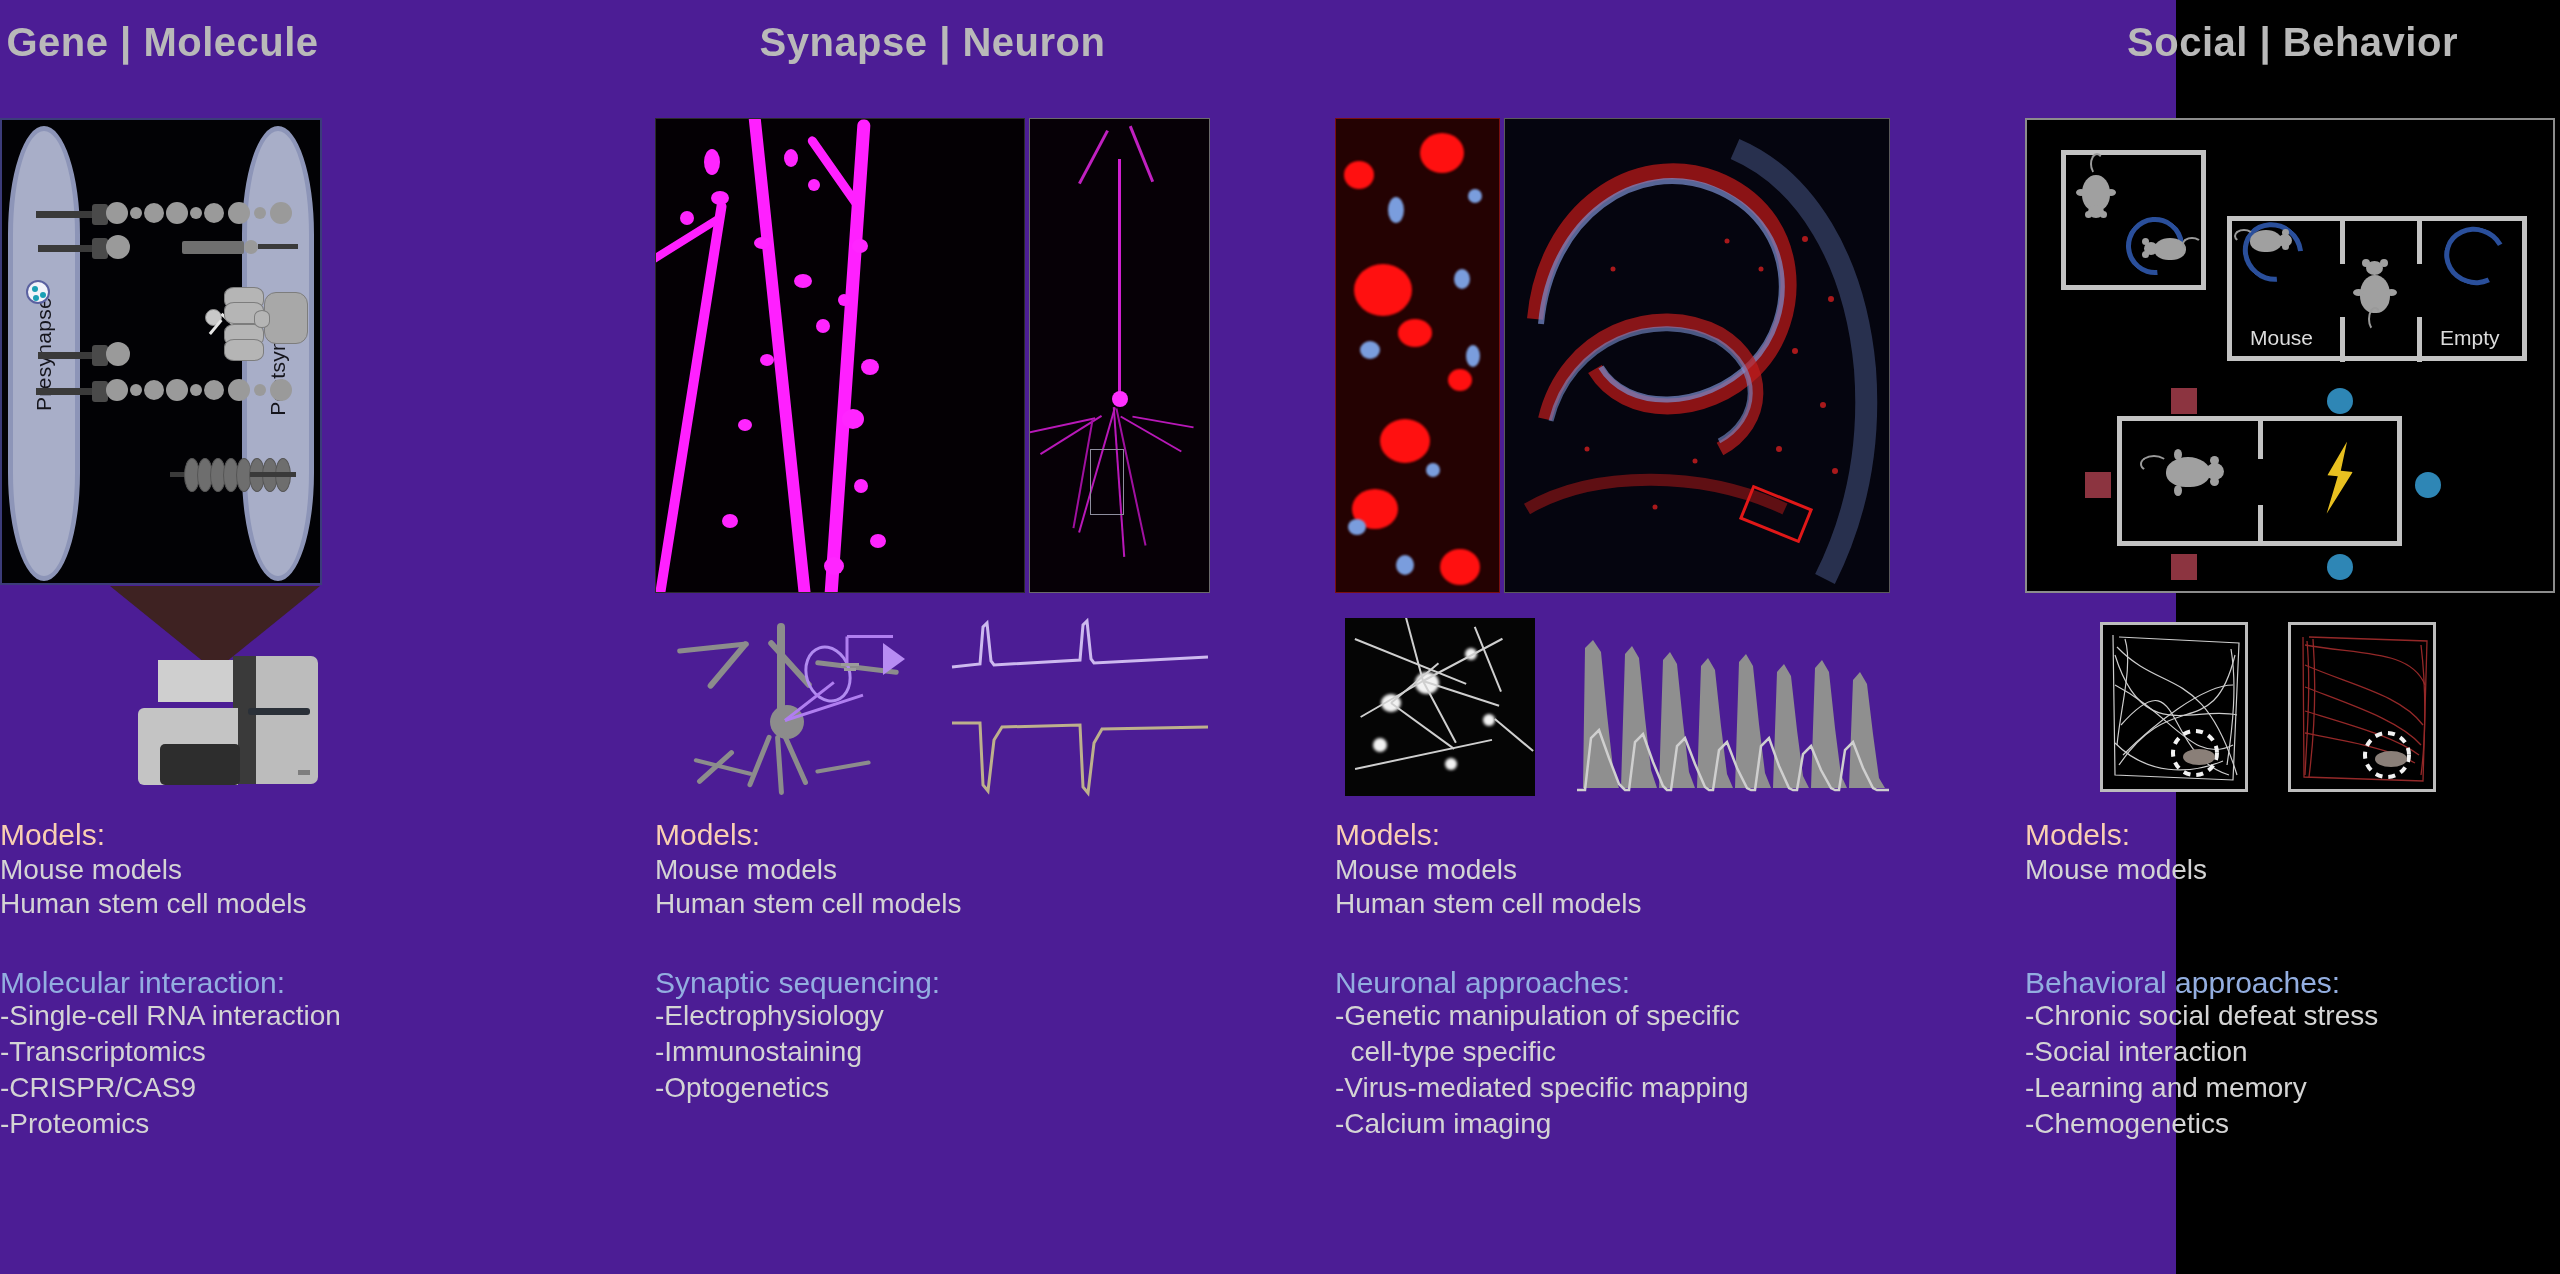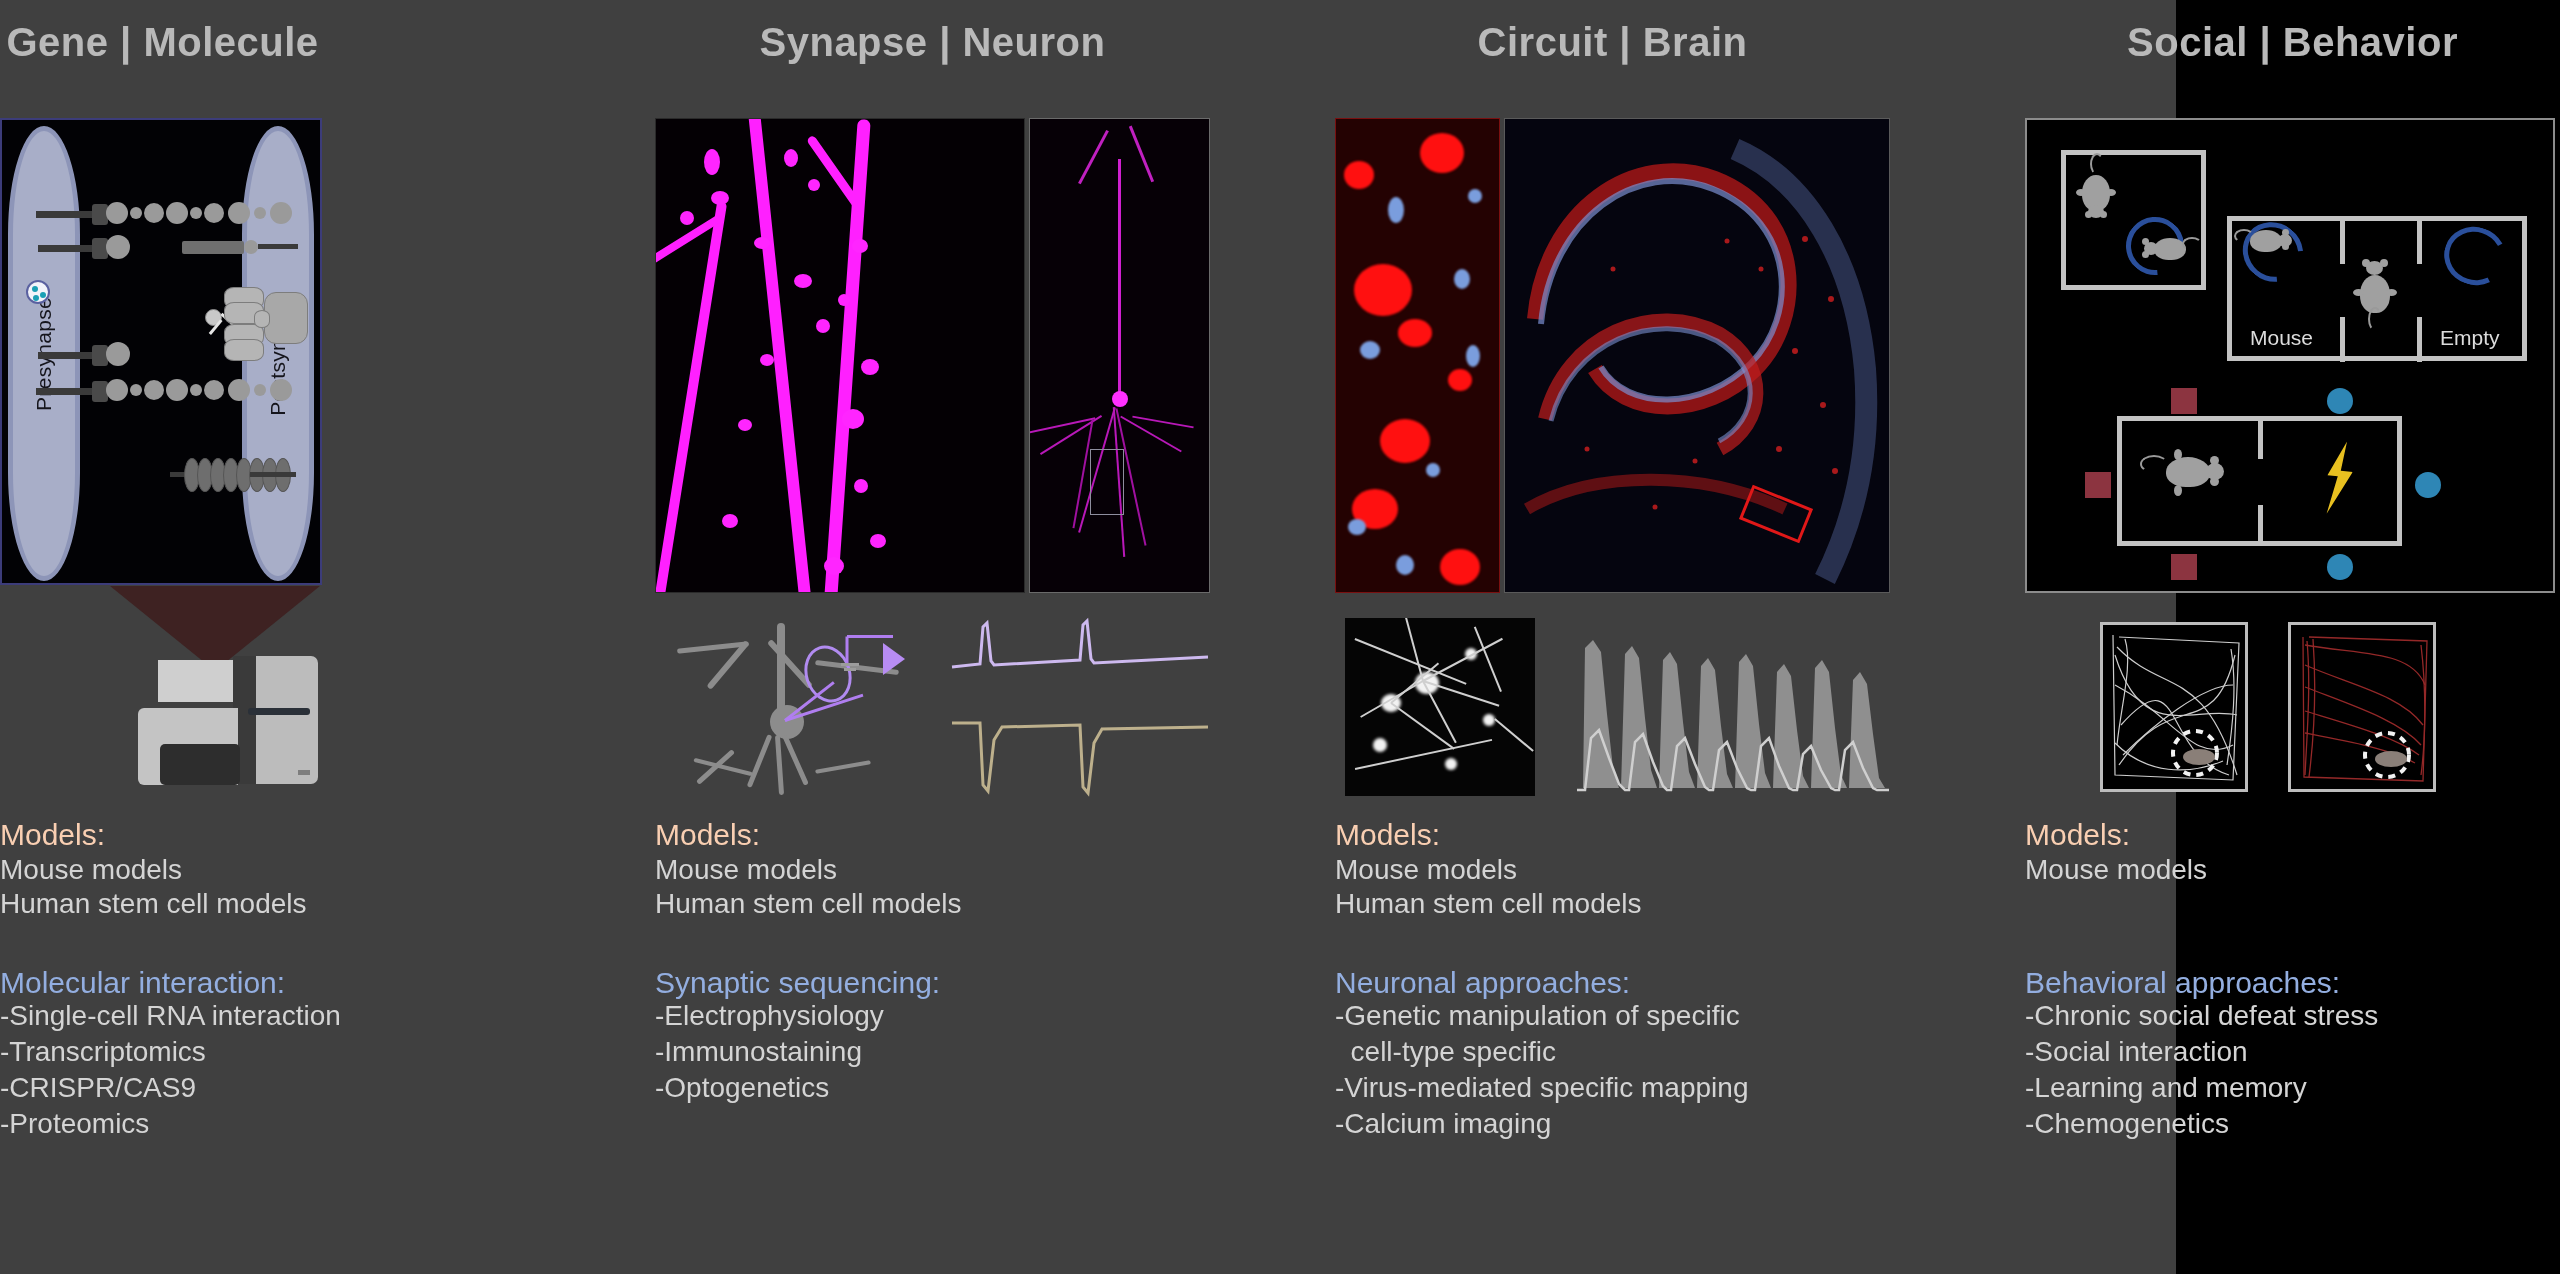--- a/index.html
+++ b/index.html
@@ -3,21 +3,21 @@
 <meta charset="utf-8">
 <title>Neuroscience Research Levels Figure</title>
 <style>
   * { box-sizing: border-box; margin: 0; padding: 0; }
   html, body {
     width: 2560px; height: 1274px;
     background: #000000;
     font-family: "Liberation Sans", sans-serif;
     overflow: hidden;
   }
-  .board { position: relative; width: 2176px; height: 1274px; background: #404040; }
+  .board { position: relative; width: 2176px; height: 1274px; background: #4c1d95; }
 
   
   .column { position: absolute; top: 0; height: 1274px; }
   #col-0 { left: 0px;    width: 640px; }
   #col-1 { left: 655px;  width: 640px; }
   #col-2 { left: 1335px; width: 640px; }
   #col-3 { left: 2025px; width: 535px; }
 
   .col-title {
     position: absolute; top: 20px; left: 0; width: 100%;
@@ -375,21 +375,20 @@
       <div class="body-line">Human stem cell models</div>
       <div class="spacer-gap"></div>
       <div class="approach-head">Synaptic sequencing:</div>
       <div class="bullet-line">-Electrophysiology</div>
       <div class="bullet-line">-Immunostaining</div>
       <div class="bullet-line">-Optogenetics</div>
     </div>
   </div>
 
   <div class="column" id="col-2">
-    <div class="col-title">Circuit | Brain</div>
 
     <div class="ihc-pair">
       <div class="ihc-left">
         <div class="ihc-cell" style="left:8px;   top:42px;  width:30px; height:28px;"></div>
         <div class="ihc-cell" style="left:84px;  top:14px;  width:44px; height:40px;"></div>
         <div class="ihc-cell" style="left:18px;  top:145px; width:58px; height:52px;"></div>
         <div class="ihc-cell" style="left:44px;  top:300px; width:50px; height:44px;"></div>
         <div class="ihc-cell" style="left:16px;  top:370px; width:46px; height:40px;"></div>
         <div class="ihc-cell" style="left:104px; top:430px; width:40px; height:36px;"></div>
         <div class="ihc-cell" style="left:62px;  top:200px; width:34px; height:28px;"></div>

